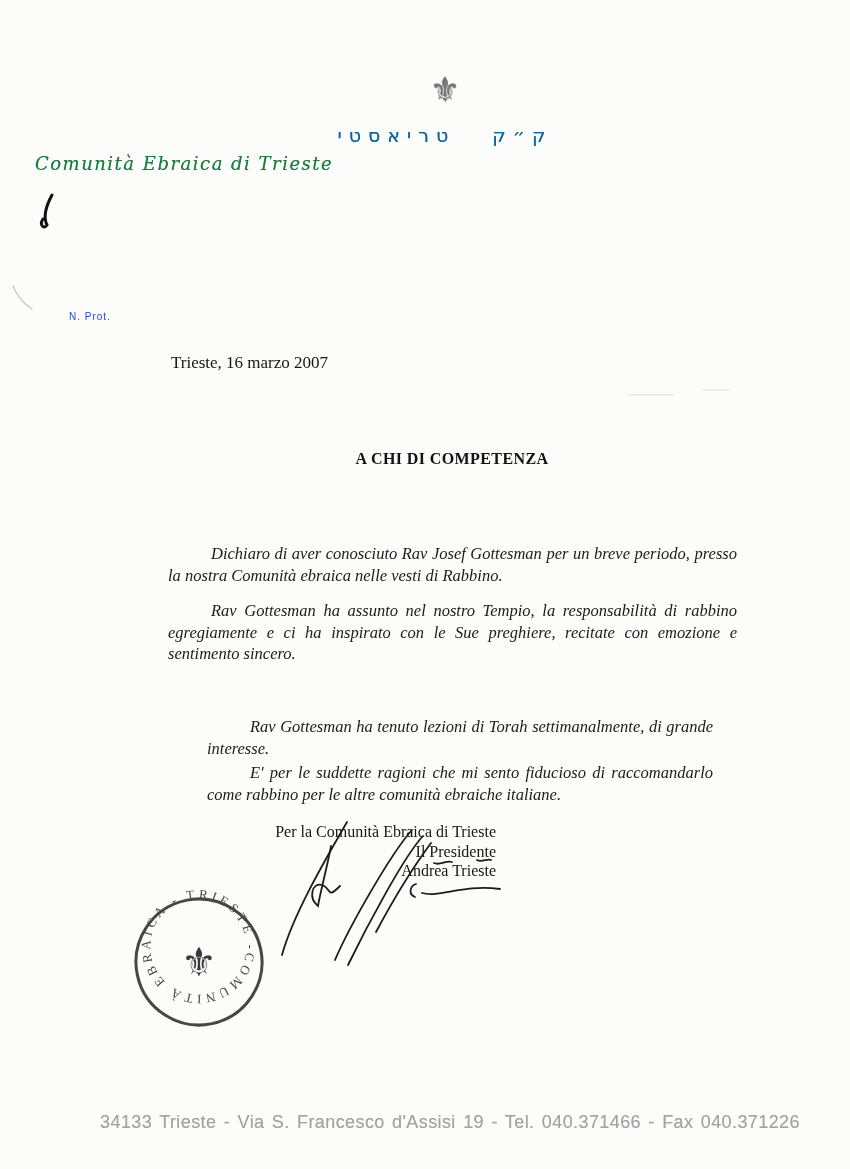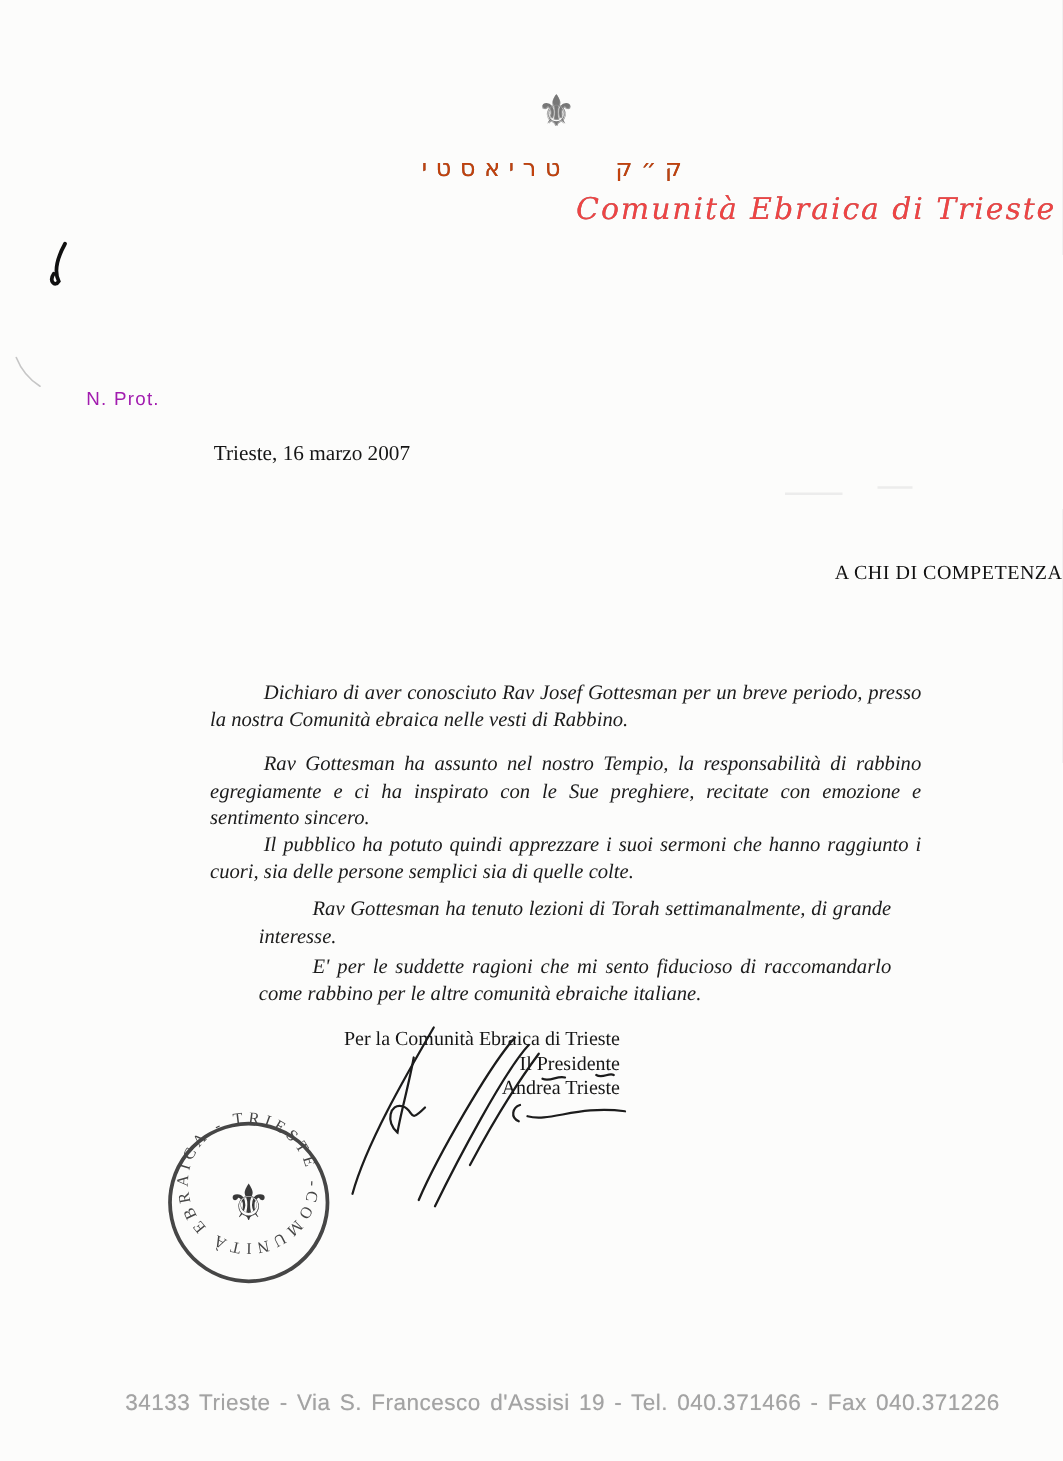--- a/index.html
+++ b/index.html
@@ -12,40 +12,40 @@
 
   
   .crest-top{
     left:420px;top:72px;width:50px;text-align:center;
     font-family:"DejaVu Sans", sans-serif;font-size:34px;line-height:1;
     color:#767676;text-shadow:0.6px 0.6px 0 #9a9a9a, -0.5px 0.4px 0 #b0b0b0;
     filter:contrast(0.9);
   }
   .hebrew-line{
     left:40px;top:124px;width:810px;text-align:center;direction:rtl;
-    font-family:"DejaVu Sans", sans-serif;font-size:19px;color:#c2410c;
+    font-family:"DejaVu Sans", sans-serif;font-size:19px;color:#0369a1;
     letter-spacing:7px;word-spacing:24px;text-shadow:0 0 0.5px #777;
   }
   .org-name{
-    left:35px;top:153px;width:810px;text-align:right;
-    font-family:"DejaVu Serif", serif;font-style:italic;font-size:24px;
-    color:#ef4444;letter-spacing:1.5px;text-shadow:0 0 0.4px #8a8a8a;
+    left:35px;top:153px;width:810px;text-align:left;
+    font-family:"DejaVu Serif", serif;font-style:italic;font-size:18px;
+    color:#15803d;letter-spacing:1.5px;text-shadow:0 0 0.4px #8a8a8a;
   }
 
   
   .n-prot{
     left:69px;top:311px;font-family:"Liberation Sans", sans-serif;
-    font-size:15px;color:#a21caf;letter-spacing:1px;
+    font-size:10px;color:#1d4ed8;letter-spacing:1px;
   }
   .dateline{left:171px;top:353px;font-size:17px;color:#151515;text-align:right;}
 
   
   .subject{
-    left:54px;top:450px;width:796px;text-align:right;
-    font-size:16px;font-weight:normal;letter-spacing:0.4px;color:#121212;
+    left:54px;top:450px;width:796px;text-align:center;
+    font-size:16px;font-weight:bold;letter-spacing:0.4px;color:#121212;
   }
 
   
   .body-a{left:168px;top:543px;width:569px;}
   .body-b{left:207px;top:716px;width:506px;}
   .body-a p,.body-b p{
     margin:0;font-size:16.5px;line-height:21.5px;text-align:justify;
     text-indent:43px;color:#1b1b1b;font-style:italic;
   }
   .body-a p.gap-after{margin-bottom:14px;}
@@ -100,21 +100,20 @@
   <div class="abs smudge" style="left:702px;top:389px;width:28px;"></div>
 
   <div class="abs n-prot">N. Prot.</div>
   <div class="abs dateline">Trieste, 16 marzo 2007</div>
 
   <div class="abs subject">A CHI DI COMPETENZA</div>
 
   <div class="abs body-a">
     <p class="gap-after">Dichiaro di aver conosciuto Rav Josef Gottesman per un breve periodo, presso la nostra Comunità ebraica nelle vesti di Rabbino.</p>
     <p>Rav Gottesman ha assunto nel nostro Tempio, la responsabilità di rabbino egregiamente e ci ha inspirato con le Sue preghiere, recitate con emozione e sentimento sincero.</p>
-    <p>Il pubblico ha potuto quindi apprezzare i suoi sermoni che hanno raggiunto i cuori, sia delle persone semplici sia di quelle colte.</p>
   </div>
 
   <div class="abs body-b">
     <p>Rav Gottesman ha tenuto lezioni di Torah settimanalmente, di grande interesse.</p>
     <p>E' per le suddette ragioni che mi sento fiducioso di raccomandarlo come rabbino per le altre comunità ebraiche italiane.</p>
   </div>
 
   <div class="abs sig-block">
     <div>Per la Comunità Ebraica di Trieste</div>
     <div>Il Presidente</div>

